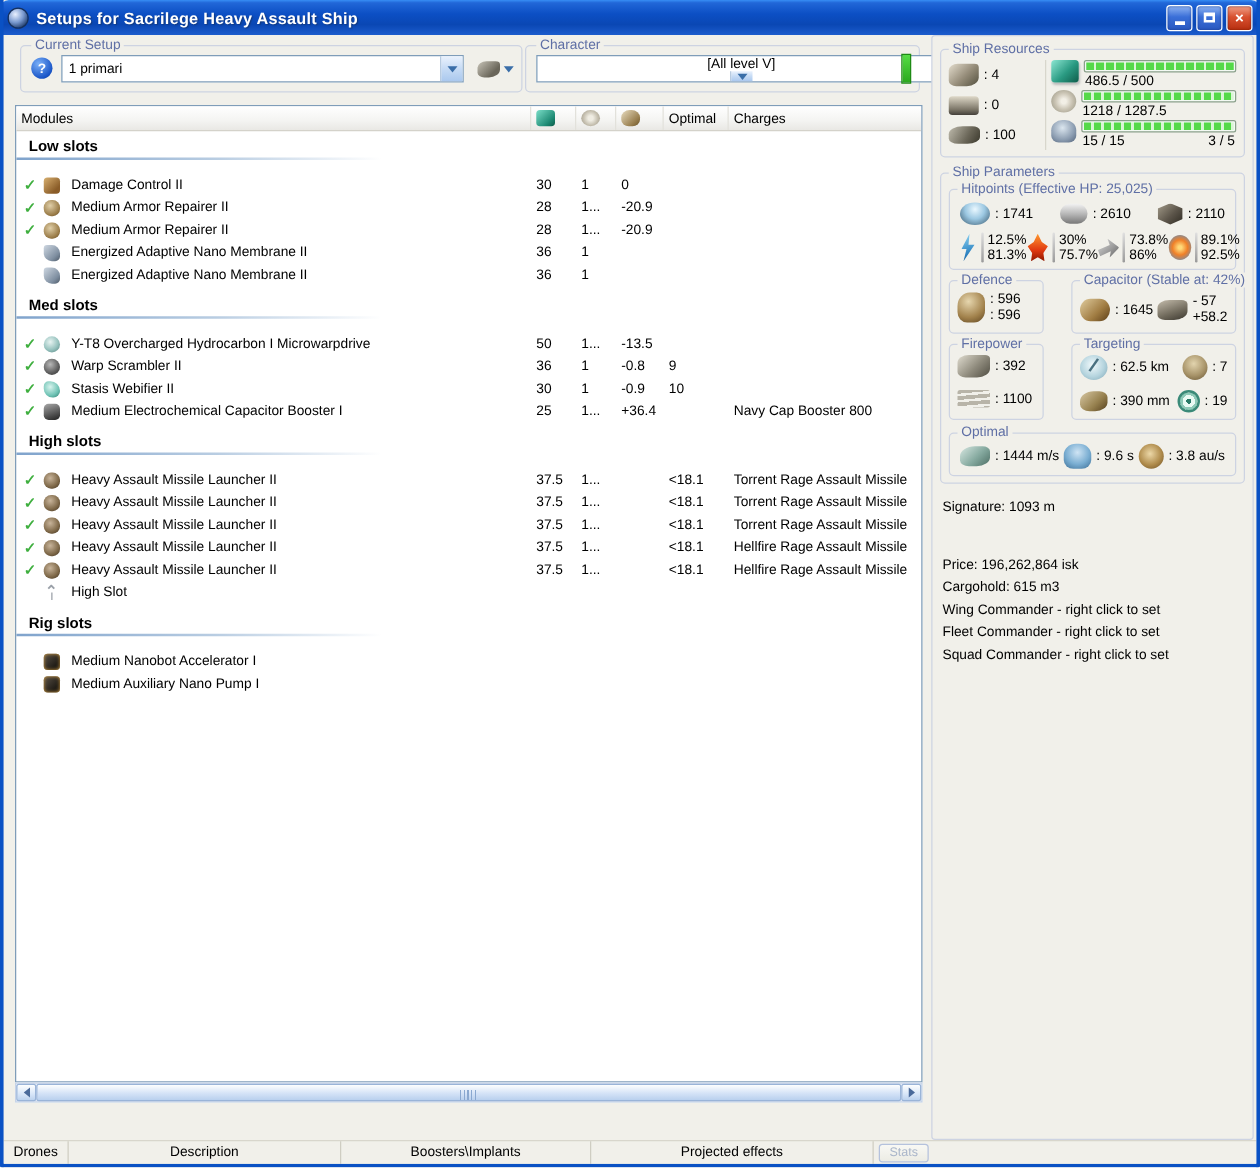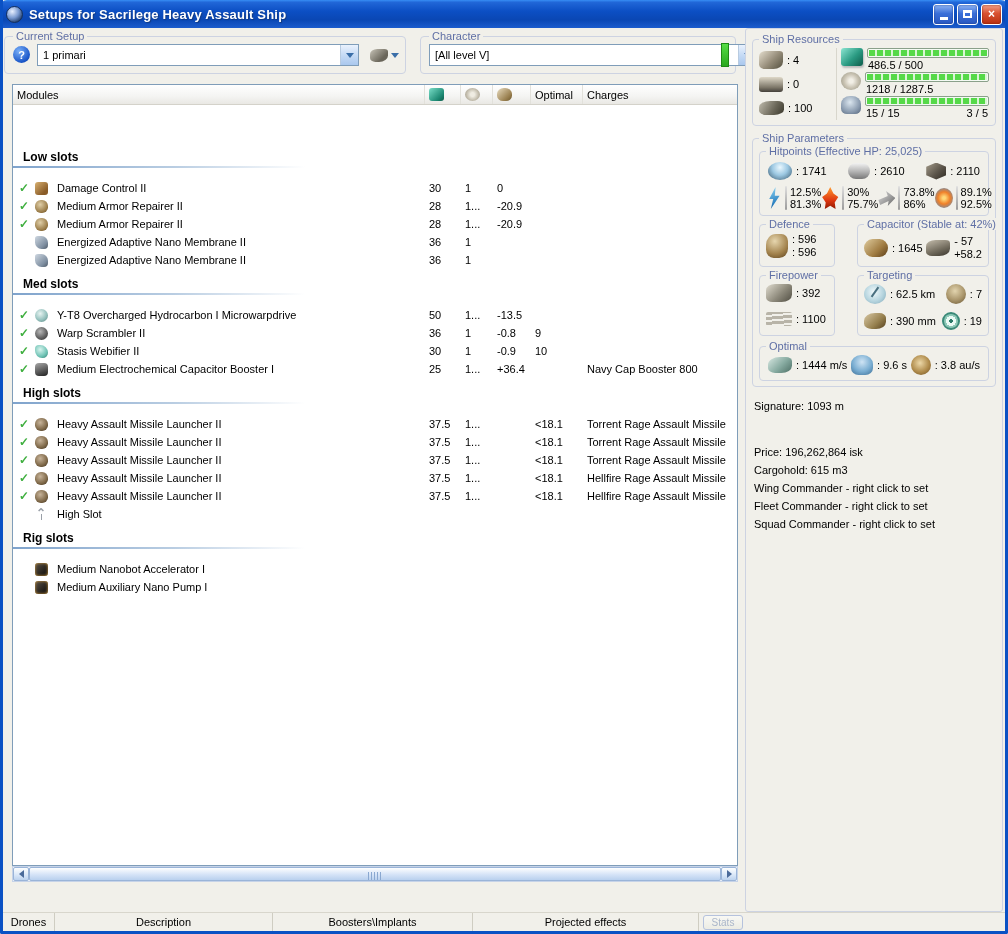--- a/index.html
+++ b/index.html
@@ -21,49 +21,49 @@
     background:linear-gradient(#8fb4f2,#3a6fd8 45%,#2a58c0); box-shadow:inset 0 0 2px #1a3a8a; }
   .winbtn.close { background:linear-gradient(#f0a088,#d85030 45%,#b83010); box-shadow:inset 0 0 2px #7a1a00; }
   .winbtn .min-glyph { width:8px; height:3px; background:#fff; margin-top:8px; }
   .winbtn .max-glyph { width:9px; height:8px; border:2px solid #fff; border-top-width:3px; }
 
   
   .grp { position:relative; border:1px solid #cdd3e2; border-radius:4px; background:transparent; }
   .grp > .grp-label { position:absolute; top:-7px; left:8px; background:#f1f0ea; padding:0 3px; color:#5f6fa5; }
 
   
-  .grp-current { position:absolute; left:4px; top:36px; width:402px; height:38px; }
+  .grp-current { position:absolute; left:16px; top:36px; width:402px; height:38px; }
   .grp-character { position:absolute; left:420px; top:36px; width:316px; height:38px; }
   .help-icon { position:absolute; left:8px; top:9px; width:17px; height:17px; border-radius:50%;
     background:radial-gradient(circle at 35% 30%, #7ab0f8, #1a56c8 70%, #0a3490); color:#fff; font-weight:bold;
     font-size:11px; display:flex; align-items:center; justify-content:center; }
   .combo { position:absolute; height:22px; border:1px solid #7f9db9; background:#fff; display:flex; align-items:center; }
   .combo .combo-text { flex:1; padding:0 5px; }
   .combo .combo-btn { width:18px; height:100%; border-left:1px solid #b8cbe0;
     background:linear-gradient(#eaf2fd,#c6dbf5 50%,#aac8ee); display:flex; align-items:center; justify-content:center; }
   .tri-down { width:0; height:0; border-left:4px solid transparent; border-right:4px solid transparent; border-top:5px solid #3a6ea8; }
   .cs-combo { left:32px; top:7px; width:322px; }
-  .ch-combo { left:8px; top:7px; width:328px; }
+  .ch-combo { left:8px; top:7px; width:328px;flex-direction:column; }
   .tool-btn { position:absolute; left:362px; top:7px; width:34px; height:22px; display:flex; align-items:center; justify-content:center; gap:3px; }
   .tool-icon { width:18px; height:13px; border-radius:40% 20% 50% 30%; background:linear-gradient(135deg,#c8c4b8,#6a665a 70%); }
   .green-flag { position:absolute; left:300px; top:6px; width:8px; height:24px; background:linear-gradient(#55dd44,#2aa81e); border:1px solid #1e8a14; }
 
   
   #modtable { position:absolute; left:12px; top:84px; width:726px; height:782px;
     background:#fff; border:1px solid #7f9db9; overflow:hidden; }
   .mt-header { display:grid; grid-template-columns:412px 36px 32px 38px 52px auto; height:20px;
     background:linear-gradient(#ffffff,#f4f4f2 60%,#e9e8e4); border-bottom:1px solid #d4d2ca; align-items:center; }
   .mt-header > div { height:100%; display:flex; align-items:center; padding:0 4px; border-right:1px solid #e2e1db; }
   .hicon { width:15px; height:13px; display:inline-block; border-radius:3px; }
   .hicon.cpu { background:linear-gradient(135deg,#7adec8,#1e8a74 70%,#0c5c4a); }
   .hicon.pg  { background:radial-gradient(circle,#efece2 20%,#c2bcac 60%,#9a9484); border-radius:50%; }
   .hicon.cap { background:linear-gradient(135deg,#e8dcc0,#9a8050 70%,#6a5428); border-radius:45% 45% 40% 40%; }
 
   .section-title { font-weight:bold; font-size:12px; padding:8px 0 2px 10px; }
-  .section-title.first { padding-top:5px;margin-top:40px; }
+  .section-title.first { padding-top:5px; }
   .section-rule { height:2px; width:292px; background:linear-gradient(90deg,#7fa3cc,#b9cde2 55%,rgba(255,255,255,0)); margin-bottom:11px; }
   .mod-row { display:grid; grid-template-columns:22px 18px 372px 36px 32px 38px 52px auto; height:18px; align-items:center; }
   .mod-row .chk { color:#3faf3f; font-weight:bold; font-size:12px; text-align:center; }
   .mod-row .cell { padding:0 4px; white-space:nowrap; overflow:hidden; }
   .ic { width:13px; height:13px; display:inline-block; border-radius:3px; }
   .ic-damage-control { background:linear-gradient(135deg,#d8b070,#8a5c28 75%); }
   .ic-armor-repairer { background:radial-gradient(circle at 40% 35%,#e0cfa8,#9a7c48 65%,#5e441e); border-radius:45%; }
   .ic-nano-membrane { background:linear-gradient(135deg,#cfd8e2,#7e8ea0 70%,#4e5a68); border-radius:20% 50% 30% 50%; }
   .ic-mwd { background:radial-gradient(circle at 40% 35%,#e8f4f2,#96c2be 55%,#56827e); border-radius:50%; }
   .ic-warp-scrambler { background:radial-gradient(circle at 40% 35%,#b8b8b8,#5c5c5c 60%,#2c2c2c); border-radius:50%; }

